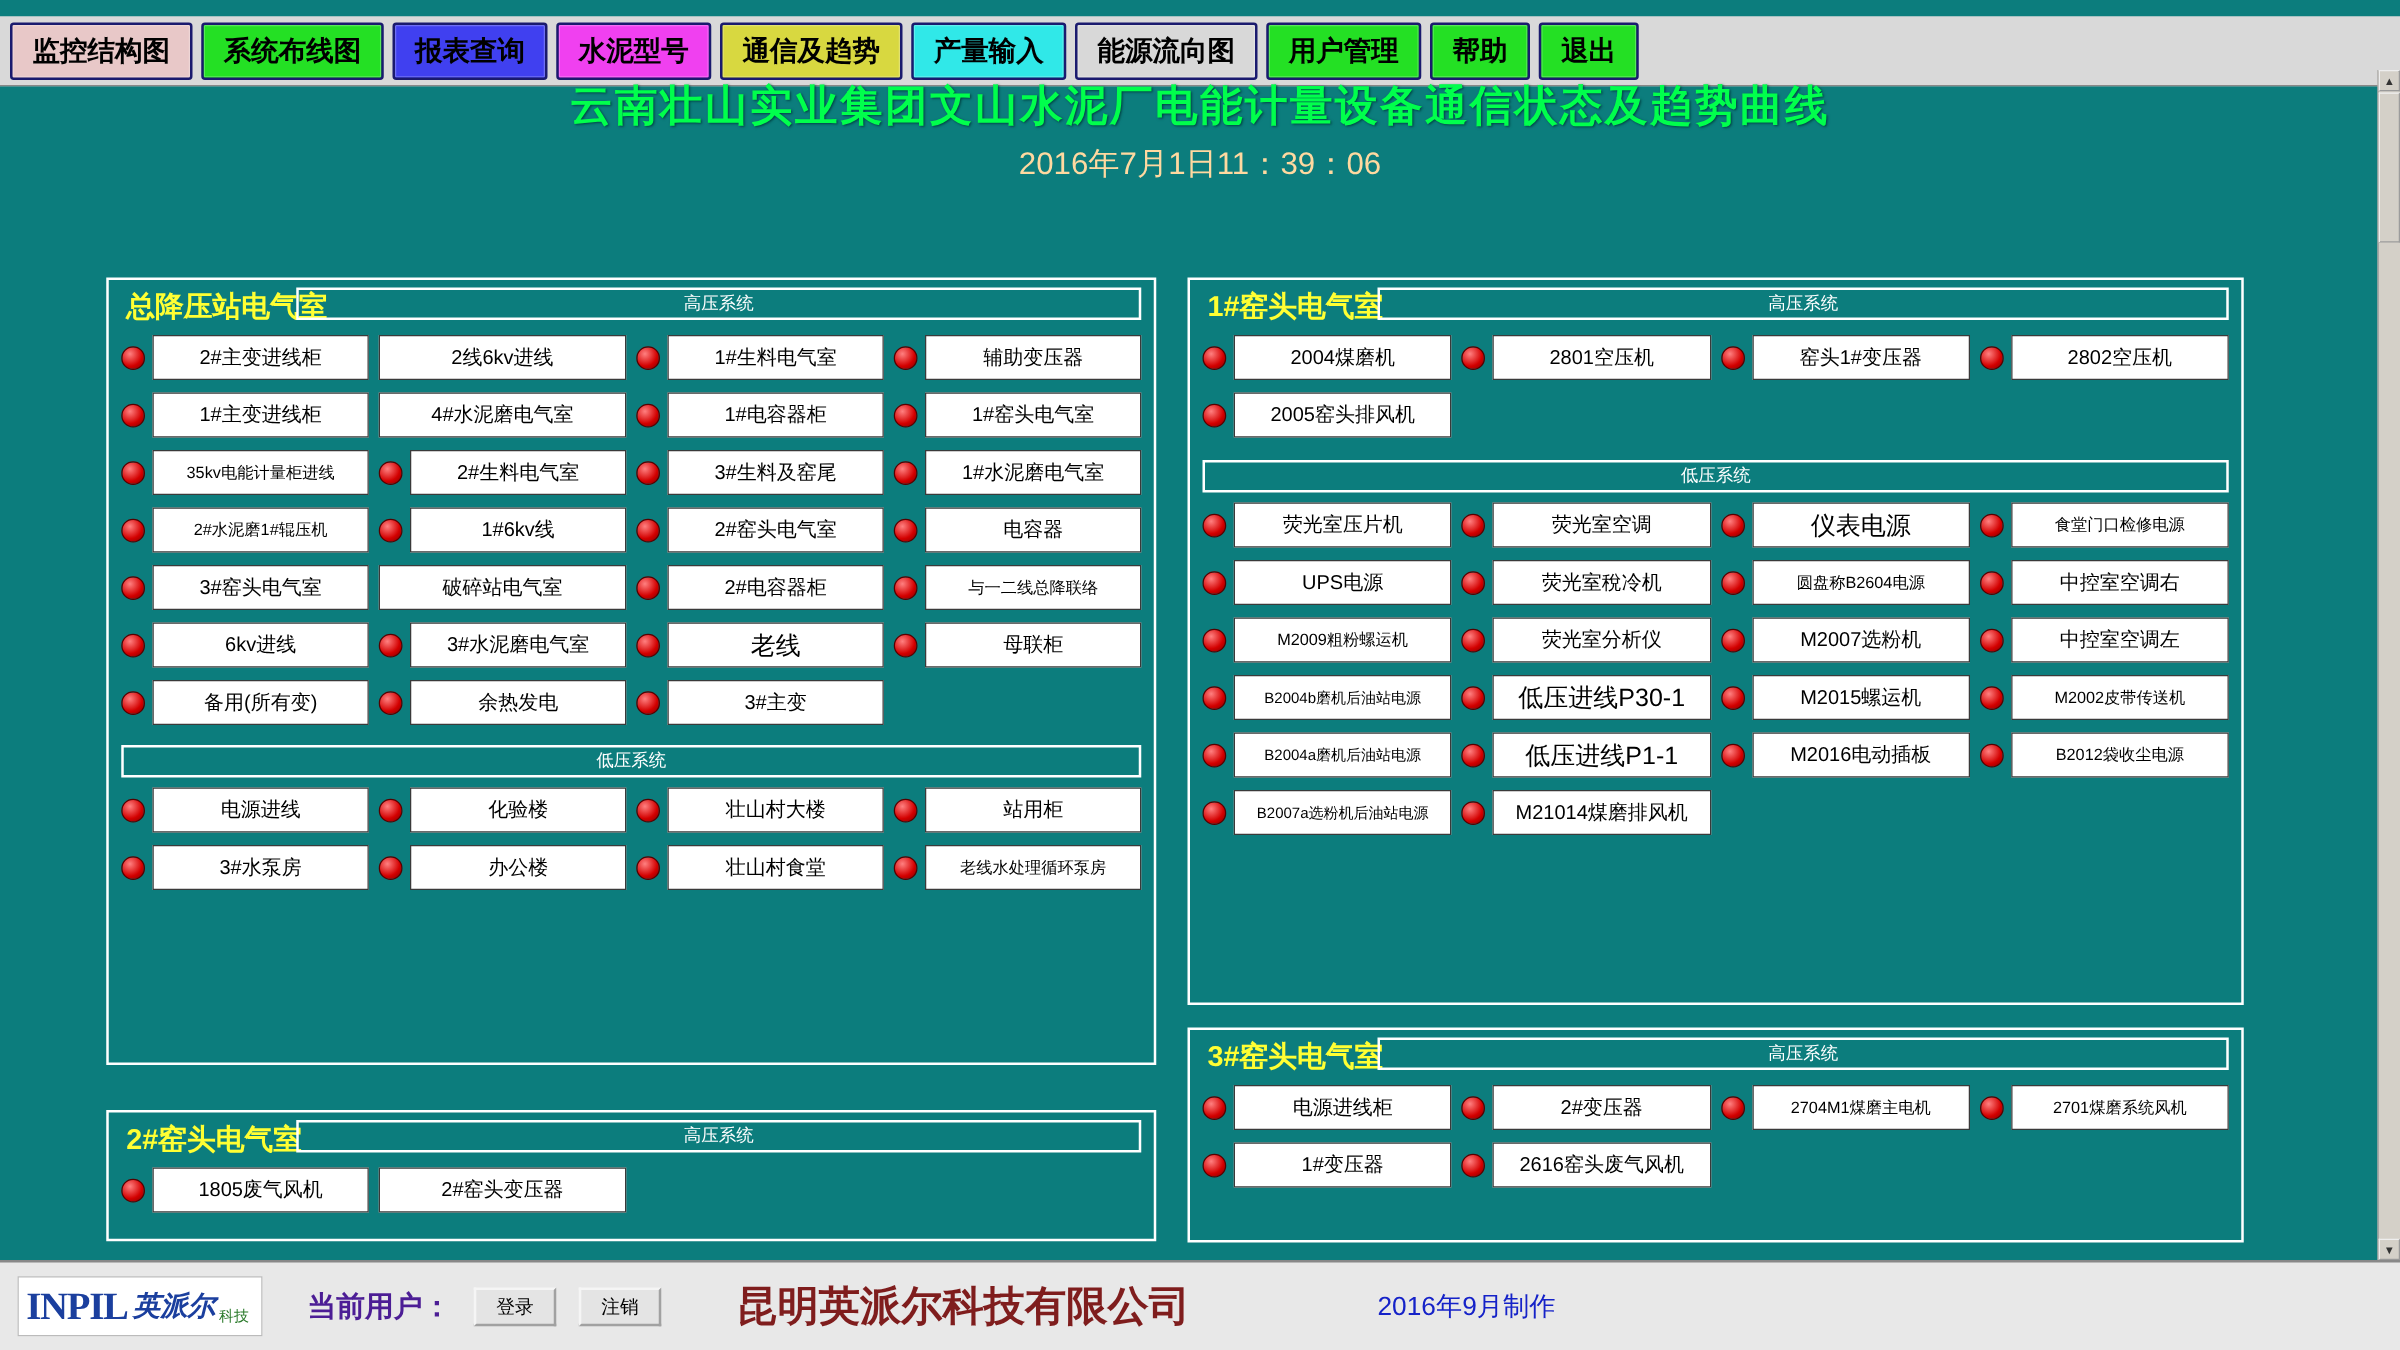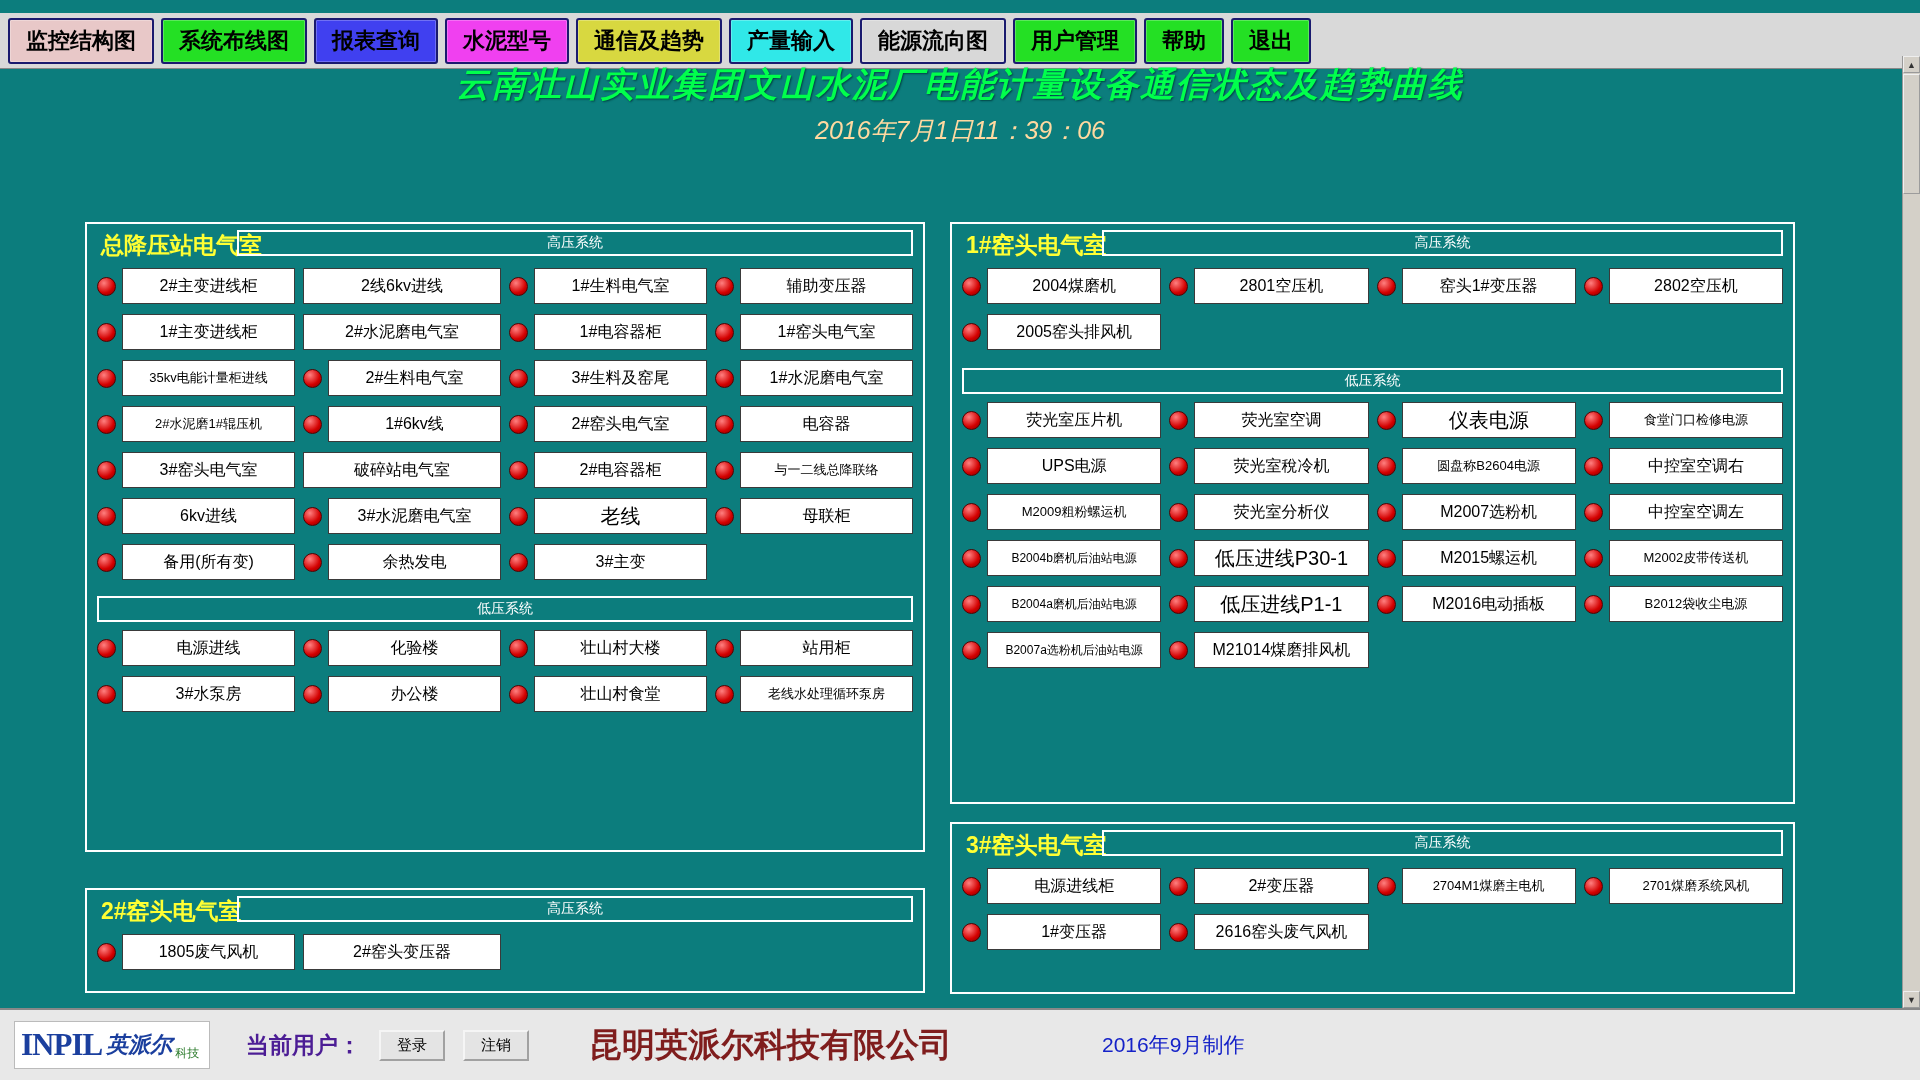--- a/index.html
+++ b/index.html
@@ -46,21 +46,20 @@
     box-shadow: inset 0 0 0 1px rgba(255,255,255,0.25);
   }
 
   
   .titlewrap {
     position: absolute;
     top: 62px;
     left: 0;
     width: 1920px;
     text-align: center;
-    font-style: italic;
   }
   .maintitle {
     font-size: 34px;
     font-weight: bold;
     color: #00ff4c;
     letter-spacing: 2px;
     text-shadow: 1px 1px 2px #044;
   }
   .datetime {
     margin-top: 6px;
@@ -301,21 +300,21 @@
     <div class="cell">
         <span class="led"></span>
         <span class="box">辅助变压器</span>
       </div>
 
     <div class="cell">
         <span class="led"></span>
         <span class="box">1#主变进线柜</span>
       </div>
     <div class="cell">
-        <span class="box">2#水泥磨电气室</span>
+        <span class="box">4#水泥磨电气室</span>
       </div>
     <div class="cell">
         <span class="led"></span>
         <span class="box">1#电容器柜</span>
       </div>
     <div class="cell">
         <span class="led"></span>
         <span class="box">1#窑头电气室</span>
       </div>
 

